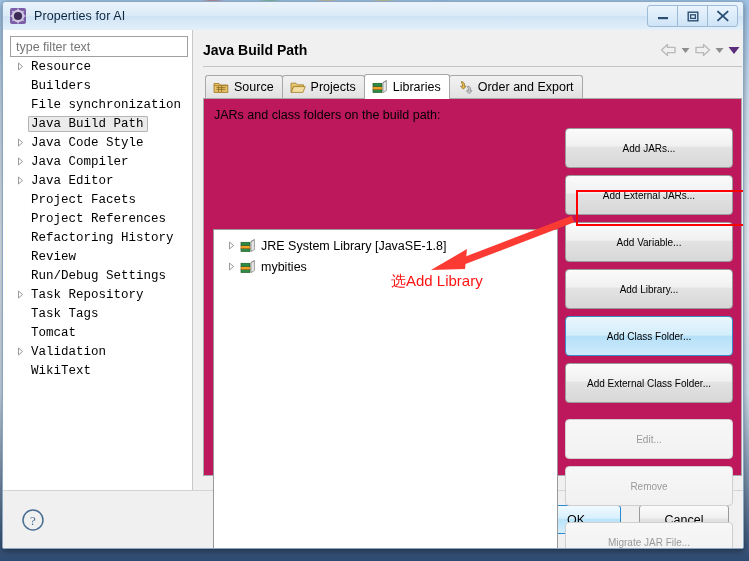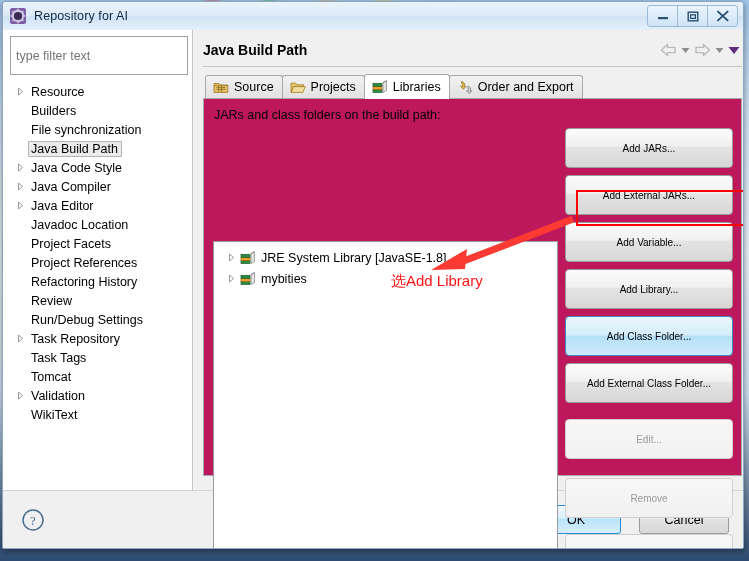--- a/index.html
+++ b/index.html
@@ -68,31 +68,31 @@
     display: flex;
   }
   .leftpane {
     width: 190px; flex: none;
     background: #fff;
     border-right: 1px solid #c8c8c8;
     padding: 6px 5px 0 7px;
     box-sizing: border-box;
   }
   .filterbox {
-    width: 178px; height: 39px;
+    width: 178px; height: 21px;
     border: 1px solid #a0a0a0;
     box-sizing: border-box;
     font-size: 12.5px;
     color: #be185d;
     padding: 0 5px;
     font-family: "Liberation Sans", sans-serif;
     background:#fff;
     outline: none;
   }
-  .tree { margin-top: 7px; }
+  .tree { margin-top: 0; font-family: Liberation Mono, monospace; }
   .tnode {
     height: 19px;
     display: flex; align-items: center;
     font-size: 12.5px; color: #000;
     padding-left: 2px;
   }
   .twist {
     width: 16px; flex: none;
     display:flex; align-items:center; justify-content:center;
   }
@@ -207,21 +207,20 @@
     white-space: nowrap;
   }
   .btn.hover {
     border: 1px solid #3c8bc4;
     background: linear-gradient(180deg,#eaf6fd 0%, #d3edfb 48%, #b4e0f8 50%, #cfeafb 100%);
   }
   .btn.disabled {
     color: #9a9a9a;
     border: 1px solid #cfcfcf;
     background: linear-gradient(180deg,#f7f7f7,#f1f1f1);
-    margin-top: 12px;
   }
   .btn.gap { margin-top: 9px; }
 
   
   .annot-box {
     position: absolute;
     border: 2px solid #ff0000;
     pointer-events: none;
     z-index: 30;
   }
@@ -289,21 +288,21 @@
           <rect x="8.2" y="14.1" width="1.6" height="2.3"></rect>
           <rect x="1.6" y="8.2" width="2.3" height="1.6"></rect>
           <rect x="14.1" y="8.2" width="2.3" height="1.6"></rect>
           <rect x="3.3" y="3.9" width="1.5" height="2" transform="rotate(-45 4 4.9)"></rect>
           <rect x="13.2" y="3.9" width="1.5" height="2" transform="rotate(45 14 4.9)"></rect>
           <rect x="3.3" y="12.1" width="1.5" height="2" transform="rotate(45 4 13.1)"></rect>
           <rect x="13.2" y="12.1" width="1.5" height="2" transform="rotate(-45 14 13.1)"></rect>
         </g>
       </svg>
     </div>
-    <div class="title-text">Repository for AI</div>
+    <div class="title-text">Properties for AI</div>
 
     <div class="wincontrols">
       <div class="wc first">
         <svg width="12" height="10">
             <rect x="1" y="6" width="10" height="2.2" fill="#2b4f73"></rect>
           </svg>
       </div>
       <div class="wc">
         <svg width="12" height="11">
           <rect x="1.2" y="1.2" width="9.6" height="8.6" fill="none" stroke="#2b4f73" stroke-width="1.4"></rect>
@@ -359,24 +358,20 @@
             </span>
             <span class="tlabel">Java Compiler</span>
           </div>
           <div class="tnode">
             <span class="twist">
               <svg width="9" height="9" viewBox="0 0 9 9">
                 <path d="M2.5 1 L6.5 4.5 L2.5 8 Z" fill="none" stroke="#9a9a9a" stroke-width="1"></path>
               </svg>
             </span>
             <span class="tlabel">Java Editor</span>
-          </div>
-          <div class="tnode">
-            <span class="twist"></span>
-            <span class="tlabel">Javadoc Location</span>
           </div>
           <div class="tnode">
             <span class="twist"></span>
             <span class="tlabel">Project Facets</span>
           </div>
           <div class="tnode">
             <span class="twist"></span>
             <span class="tlabel">Project References</span>
           </div>
           <div class="tnode">

